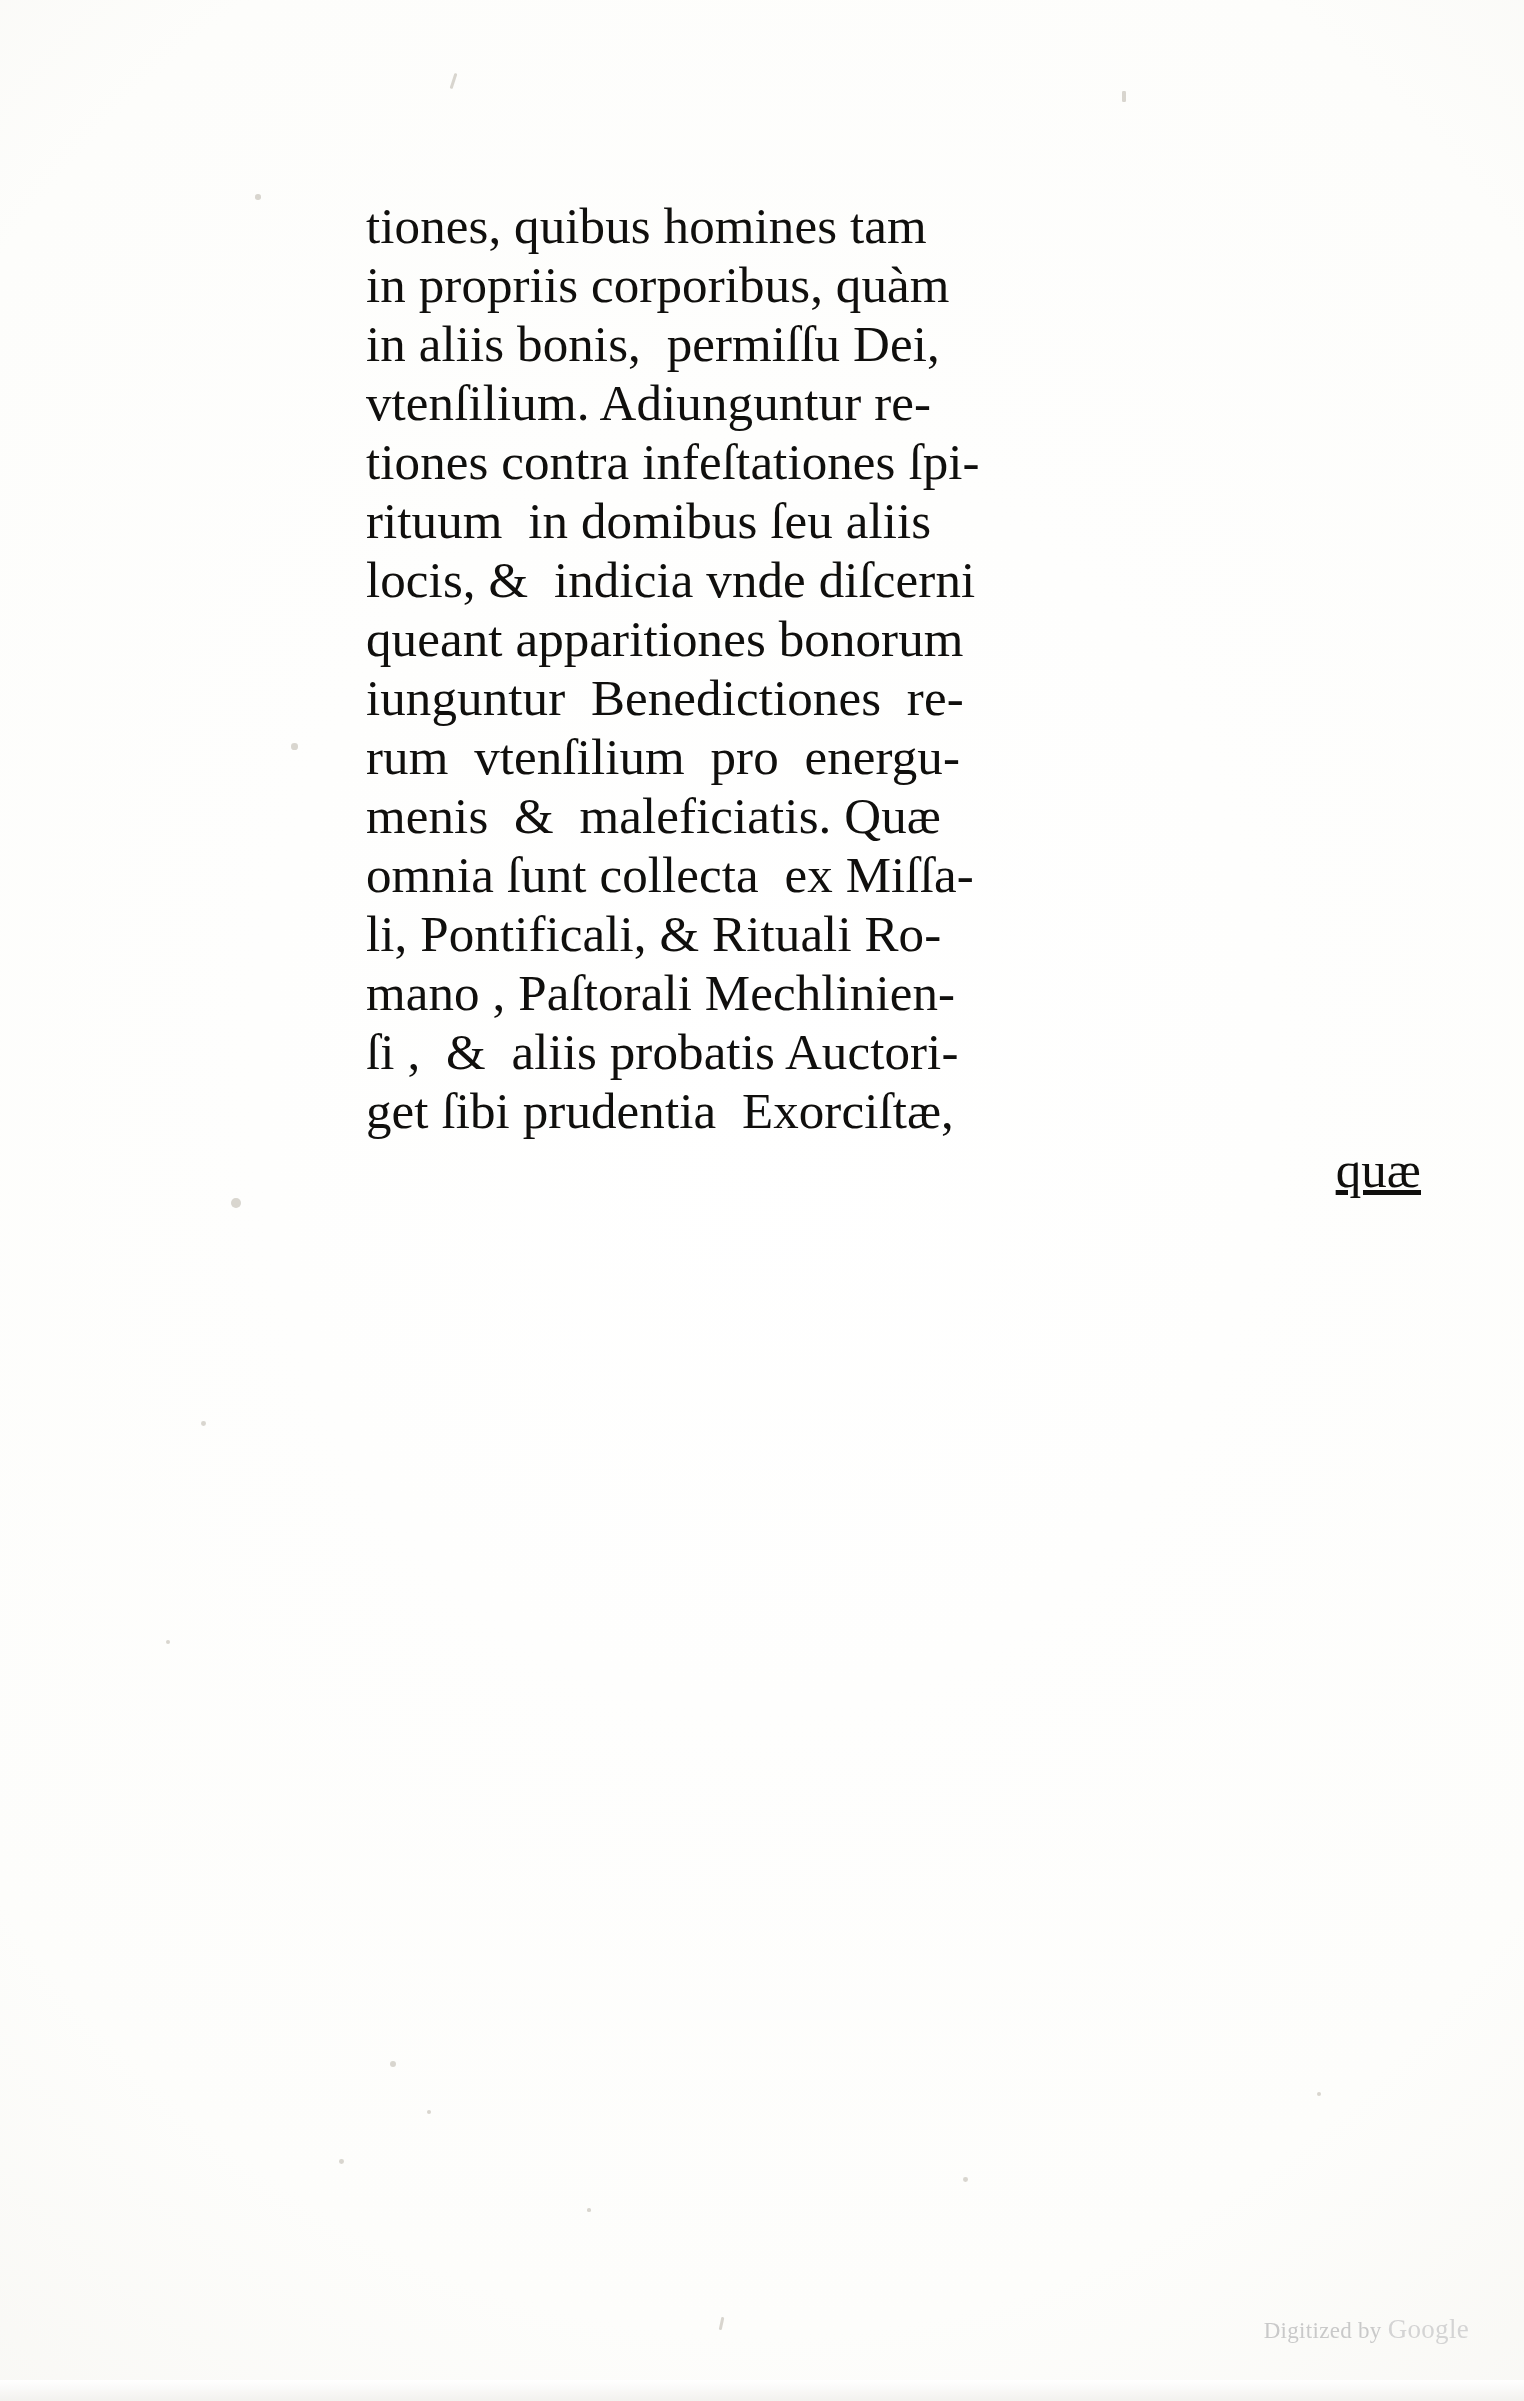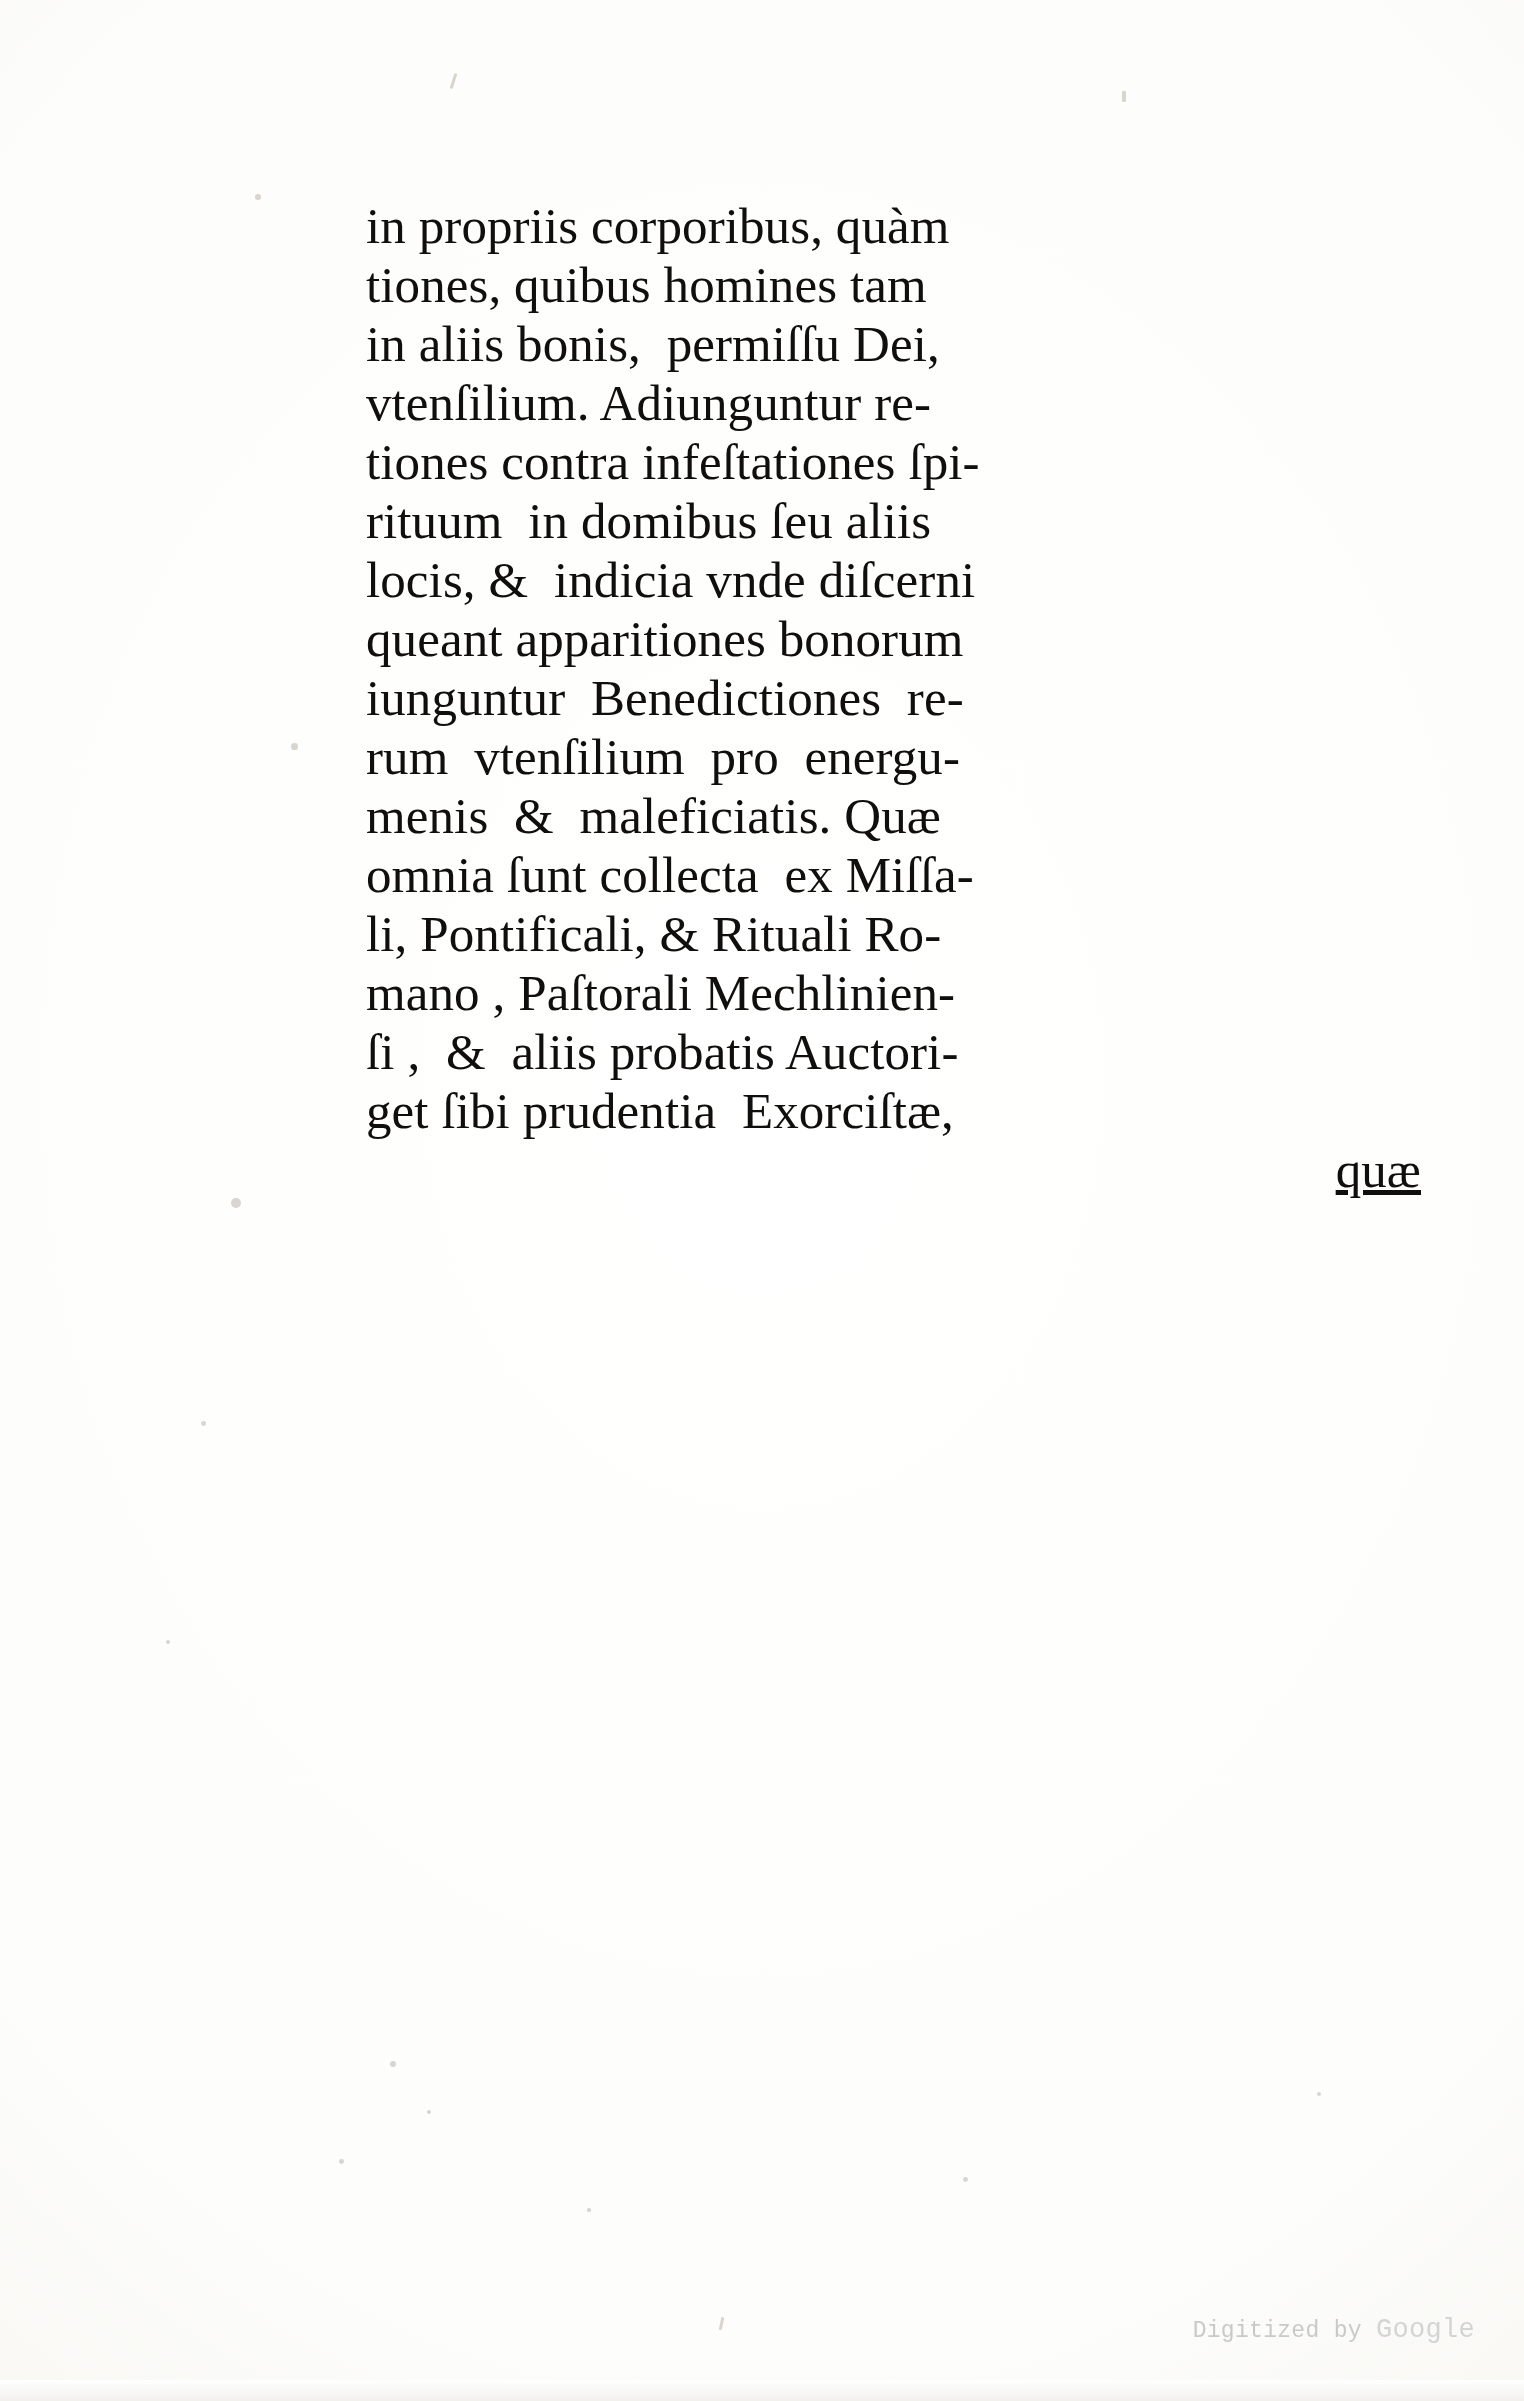--- a/index.html
+++ b/index.html
@@ -49,23 +49,23 @@
   }
 
   
   .line.right {
     text-align: right;
     text-decoration: underline;
   }
 
   #footer-credit {
     position: absolute;
-    right: 50px;
+    right: 56px;
     bottom: 56px;
-    font-family: Liberation Mono, monospace;
+    font-family: Liberation Serif, serif;
     font-size: 23px;
     color: #c9c9c9;
     letter-spacing: 0.3px;
   }
   #footer-credit .g {
     color: #d4d4d4;
     font-size: 27px;
   }
 
   #bottom-strip {
@@ -91,22 +91,22 @@
   <div class="speck" style="left:166px;top:1640px;width:4.3px;height:4.3px;"></div>
   <div class="speck" style="left:390px;top:2061px;width:6.1px;height:6.1px;"></div>
   <div class="speck" style="left:427px;top:2110px;width:4.3px;height:4.3px;"></div>
   <div class="speck" style="left:587px;top:2208px;width:3.7px;height:3.7px;"></div>
   <div class="speck" style="left:339px;top:2159px;width:4.9px;height:4.9px;"></div>
   <div class="speck" style="left:963px;top:2177px;width:4.9px;height:4.9px;"></div>
   <div class="speck" style="left:1317px;top:2092px;width:4.3px;height:4.3px;"></div>
   <div class="speck" style="left:720px;top:2317px;width:3px;height:13.4px;transform:rotate(12deg);border-radius:1.2px;"></div>
 
   <div id="text-block">
+    <div class="line">tiones, quibus homines tam</div>
     <div class="line">in propriis corporibus, quàm</div>
-    <div class="line">tiones, quibus homines tam</div>
     <div class="line">in aliis bonis,  permiſſu Dei,</div>
     <div class="line">vtenſilium. Adiunguntur re-</div>
     <div class="line">tiones contra infeſtationes ſpi-</div>
     <div class="line">rituum  in domibus ſeu aliis</div>
     <div class="line">locis, &amp;  indicia vnde diſcerni</div>
     <div class="line">queant apparitiones bonorum</div>
     <div class="line">iunguntur  Benedictiones  re-</div>
     <div class="line">rum  vtenſilium  pro  energu-</div>
     <div class="line">menis  &amp;  maleficiatis. Quæ</div>
     <div class="line">omnia ſunt collecta  ex Miſſa-</div>

